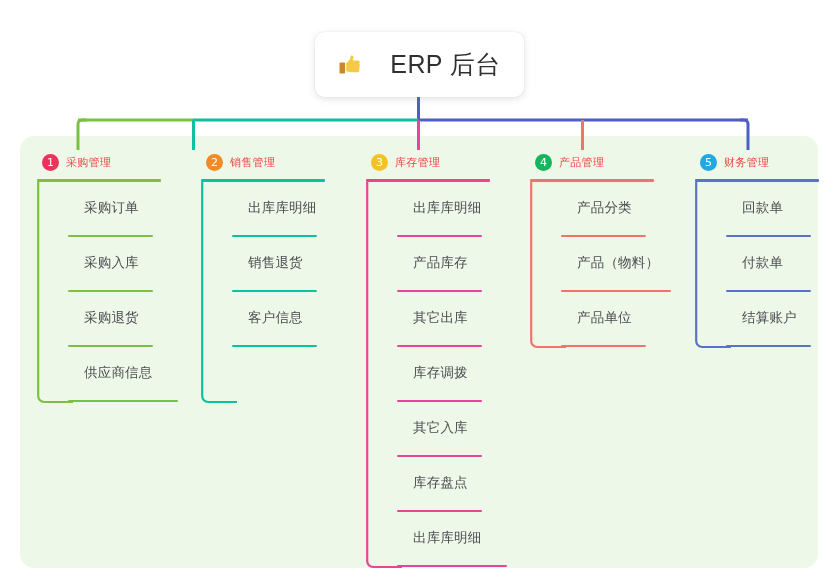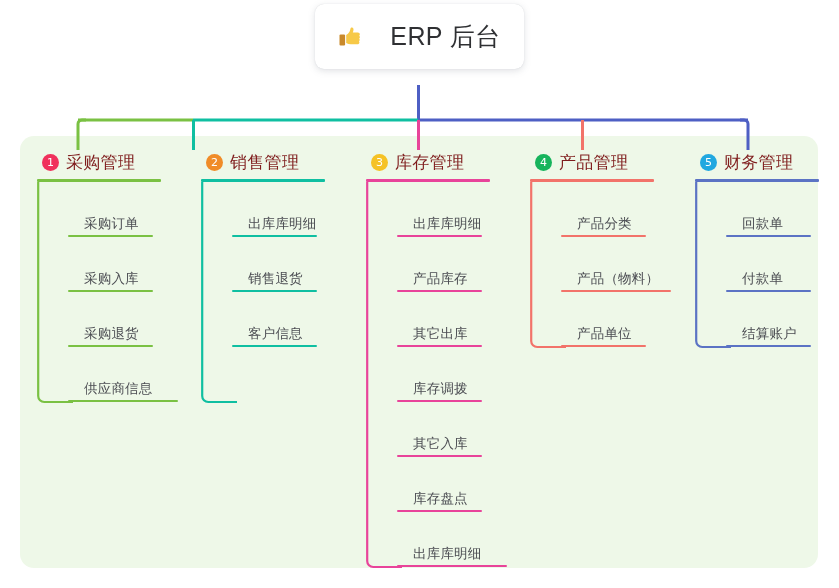--- a/index.html
+++ b/index.html
@@ -13,21 +13,21 @@
     position: relative;
     overflow: hidden;
     font-family: "Liberation Sans", "DejaVu Sans", sans-serif;
     color: #3b3b3b;
   }
 
   
   #root-card {
     position: absolute;
     left: 315px;
-    top: 4px;
+    top: 32px;
     width: 209px;
     height: 65px;
     background: #ffffff;
     border-radius: 9px;
     box-shadow: 0 2px 7px rgba(120,125,135,0.22),
                 0 0 1px rgba(120,125,135,0.30);
     display: flex;
     align-items: center;
     justify-content: center;
     gap: 26px;
@@ -99,22 +99,22 @@
     height: 17px;
     border-radius: 50%;
     color: #ffffff;
     font-size: 11px;
     line-height: 17px;
     text-align: center;
     flex: 0 0 auto;
     font-family: "DejaVu Sans", sans-serif;
   }
   .col-title {
-    font-size: 17px;
-    color: #7f1d1d;
+    font-size: 11px;
+    color: #ef4444;
     white-space: nowrap;
     letter-spacing: 0.3px;
   }
   .col-rule {
     height: 3px;
     width: 124px;
     margin-left: 9px;
     border-radius: 1px;
   }
   .leaf-list {
@@ -124,21 +124,21 @@
     list-style: none;
     margin-left: 40px;
   }
   .leaf {
     position: relative;
     height: 55px;
     box-sizing: border-box;
     padding-left: 16px;
     display: flex;
     align-items: flex-end;
-    padding-bottom: 0;
+    padding-bottom: 16px;
   }
   .leaf .leaf-label {
     font-size: 13.5px;
     color: #4b4c52;
     white-space: nowrap;
     letter-spacing: 0.2px;
     position: relative;
     z-index: 2;
     padding-bottom: 4px;
   }

